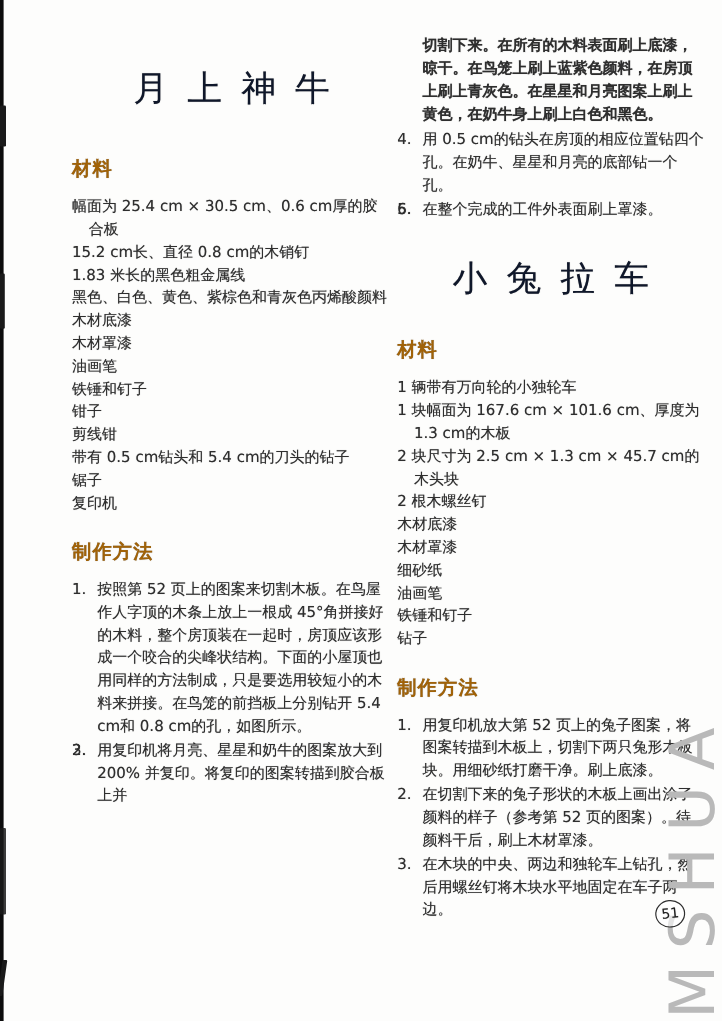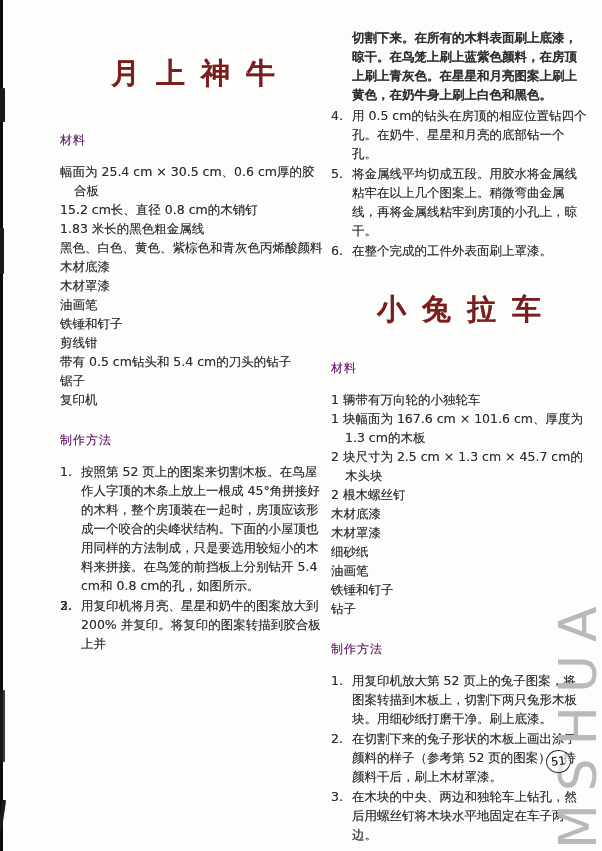--- a/index.html
+++ b/index.html
@@ -19,27 +19,27 @@
   .sm2{left:0;top:228px;width:4px;height:46px;}
   .sm3{left:0;top:690px;width:5px;height:72px;opacity:.85;}
   .sm4{left:0;top:800px;width:4px;height:30px;transform:skewX(-8deg);}
 
   .col{position:absolute;font-size:12.5px;line-height:19px;}
   .col-left{left:60px;top:64px;width:266px;}
   .col-right{left:331px;top:28px;width:256px;}
 
   h1.title{
     font-family:"DejaVu Serif",serif;
-    font-size:29px;font-weight:bold;color:#7f1d1d;
+    font-size:29px;font-weight:normal;color:#0f172a;
     text-align:center;letter-spacing:.55em;text-indent:.55em;
     margin:0 0 48px 0;
   }
   .col-right h1.title{margin:40px 0 40px 0;}
   h2.sect{
-    font-size:12px;font-weight:normal;color:#701a75;
+    font-size:16px;font-weight:bold;color:#a16207;
     margin:0 0 12px 0;letter-spacing:1px;
   }
   h2.method{margin-top:22px;}
   .mat{padding-left:14px;text-indent:-14px;}
   .steps{margin-top:2px;}
   .step{position:relative;padding-left:21px;margin:0 0 1px 0;}
   .step .num{position:absolute;left:0;top:0;}
   .cont{padding-left:21px;margin-bottom:1px;font-weight:bold;}
 
   .pagenum{
@@ -75,20 +75,21 @@
     <h2 class="sect">材料</h2>
     <div>
       <div class="mat">幅面为 25.4 cm × 30.5 cm、0.6 cm厚的胶合板</div>
       <div class="mat">15.2 cm长、直径 0.8 cm的木销钉</div>
       <div class="mat">1.83 米长的黑色粗金属线</div>
       <div class="mat">黑色、白色、黄色、紫棕色和青灰色丙烯酸颜料</div>
       <div class="mat">木材底漆</div>
       <div class="mat">木材罩漆</div>
       <div class="mat">油画笔</div>
       <div class="mat">铁锤和钉子</div>
+      <div class="mat">钳子</div>
       <div class="mat">剪线钳</div>
       <div class="mat">带有 0.5 cm钻头和 5.4 cm的刀头的钻子</div>
       <div class="mat">锯子</div>
       <div class="mat">复印机</div>
     </div>
 
     <h2 class="sect method">制作方法</h2>
     <div class="steps">
       <div class="step">
         <span class="num">1.</span>
@@ -107,21 +108,20 @@
   <div class="col col-right">
     <div class="cont">切割下来。在所有的木料表面刷上底漆，晾干。在鸟笼上刷上蓝紫色颜料，在房顶上刷上青灰色。在星星和月亮图案上刷上黄色，在奶牛身上刷上白色和黑色。</div>
 
     <div class="steps">
       <div class="step">
         <span class="num">4.</span>
         <span class="txt">用 0.5 cm的钻头在房顶的相应位置钻四个孔。在奶牛、星星和月亮的底部钻一个孔。</span>
       </div>
       <div class="step">
         <span class="num">5.</span>
-        <span class="txt">将金属线平均切成五段。用胶水将金属线粘牢在以上几个图案上。稍微弯曲金属线，再将金属线粘牢到房顶的小孔上，晾干。</span>
       </div>
       <div class="step">
         <span class="num">6.</span>
         <span class="txt">在整个完成的工件外表面刷上罩漆。</span>
       </div>
     </div>
 
     <h1 class="title">小兔拉车</h1>
 
     <h2 class="sect">材料</h2>

